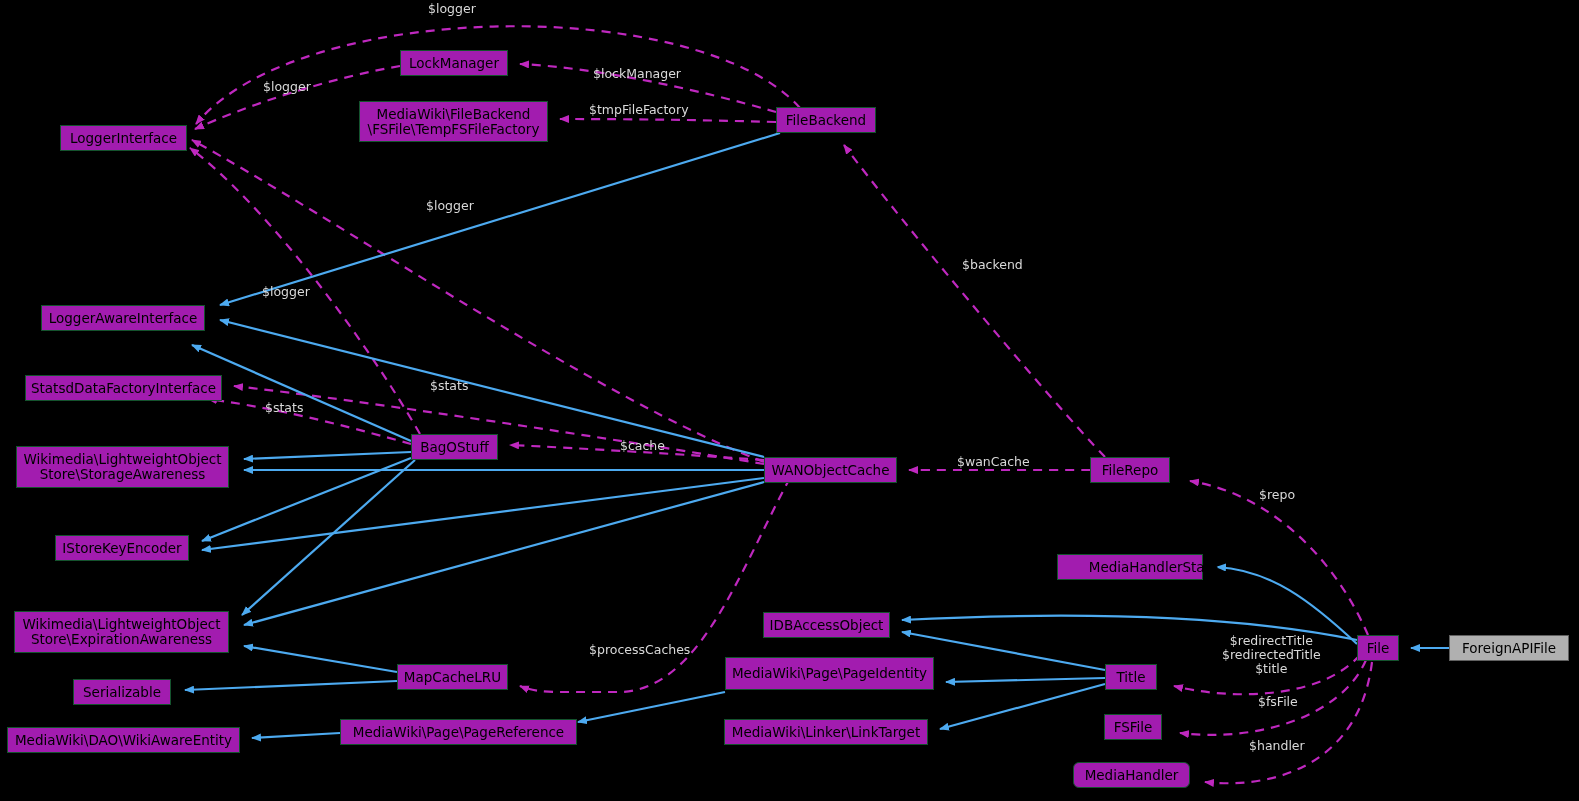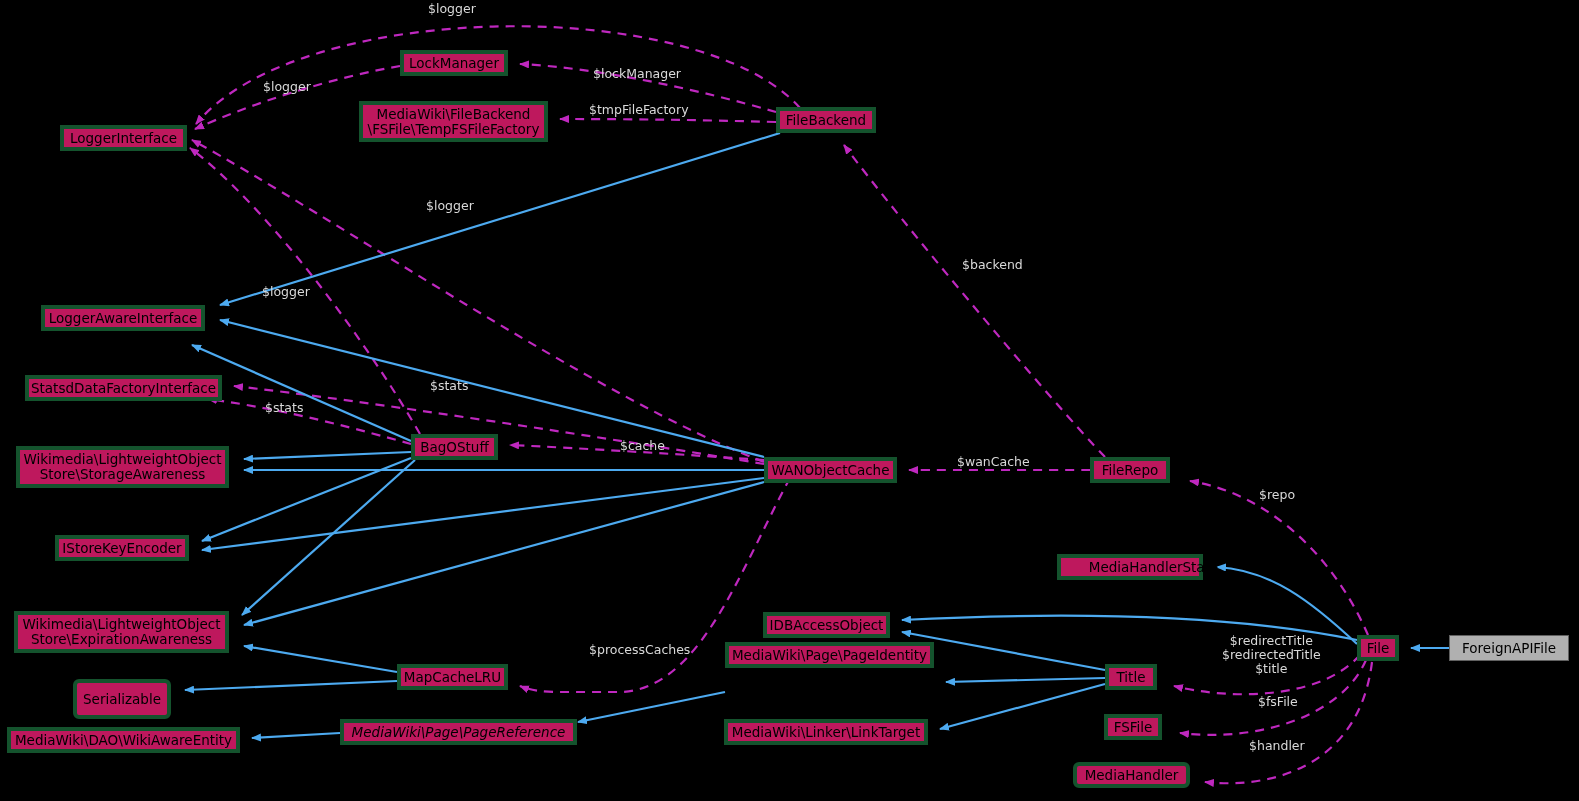--- a/index.html
+++ b/index.html
@@ -7,22 +7,22 @@
     position:relative;
     width:1579px;height:801px;
     background:#000;
     overflow:hidden;
     font-family:"DejaVu Sans","Liberation Sans",sans-serif;
   }
   svg#edges{position:absolute;left:0;top:0;width:1579px;height:801px;}
   .node{
     position:absolute;
     box-sizing:border-box;
-    background:#be185d;
-    border:4px solid #14532d;
+    background:#a21caf;
+    border:1px solid #14532d;
     color:#000;
     font-size:13.5px;
     line-height:15px;
     text-align:center;
     display:flex;
     align-items:center;
     justify-content:center;
     white-space:pre-line;
     letter-spacing:0px;
   }
@@ -143,24 +143,24 @@
   <div class="node" style="left:764px;top:457px;width:133px;height:26px;">WANObjectCache</div>
   <div class="node" style="left:1090px;top:457px;width:80px;height:26px;">FileRepo</div>
   <div class="node" style="left:55px;top:535px;width:134px;height:26px;">IStoreKeyEncoder</div>
   <div class="node" style="left:1057px;top:554px;width:146px;height:26px;padding-left:47px;">MediaHandlerState</div>
   <div class="node" style="left:14px;top:611px;width:215px;height:42px;">Wikimedia\LightweightObject
 Store\ExpirationAwareness</div>
   <div class="node" style="left:763px;top:612px;width:127px;height:26px;">IDBAccessObject</div>
   <div class="node" style="left:1357px;top:635px;width:42px;height:26px;">File</div>
   <div class="node current" style="left:1449px;top:635px;width:120px;height:26px;">ForeignAPIFile</div>
   <div class="node" style="left:397px;top:664px;width:111px;height:26px;">MapCacheLRU</div>
-  <div class="node" style="left:725px;top:642px;width:209px;height:26px;">MediaWiki\Page\PageIdentity</div>
+  <div class="node" style="left:725px;top:657px;width:209px;height:33px;">MediaWiki\Page\PageIdentity</div>
   <div class="node" style="left:1105px;top:664px;width:52px;height:26px;">Title</div>
-  <div class="node" style="left:73px;top:679px;width:98px;height:40px;border-radius:6px;">Serializable</div>
-  <div class="node" style="left:340px;top:719px;width:237px;height:26px;font-style:italic;">MediaWiki\Page\PageReference</div>
+  <div class="node" style="left:73px;top:679px;width:98px;height:26px;">Serializable</div>
+  <div class="node" style="left:340px;top:719px;width:237px;height:26px;">MediaWiki\Page\PageReference</div>
   <div class="node" style="left:724px;top:719px;width:204px;height:26px;">MediaWiki\Linker\LinkTarget</div>
   <div class="node" style="left:1104px;top:714px;width:58px;height:26px;">FSFile</div>
   <div class="node" style="left:7px;top:727px;width:233px;height:26px;">MediaWiki\DAO\WikiAwareEntity</div>
   <div class="node" style="left:1073px;top:762px;width:117px;height:26px;border-radius:6px;">MediaHandler</div>
 
   <div class="elabel" style="left:428px;top:2px;">$logger</div>
   <div class="elabel" style="left:593px;top:67px;">$lockManager</div>
   <div class="elabel" style="left:263px;top:80px;">$logger</div>
   <div class="elabel" style="left:589px;top:103px;">$tmpFileFactory</div>
   <div class="elabel" style="left:426px;top:199px;">$logger</div>

